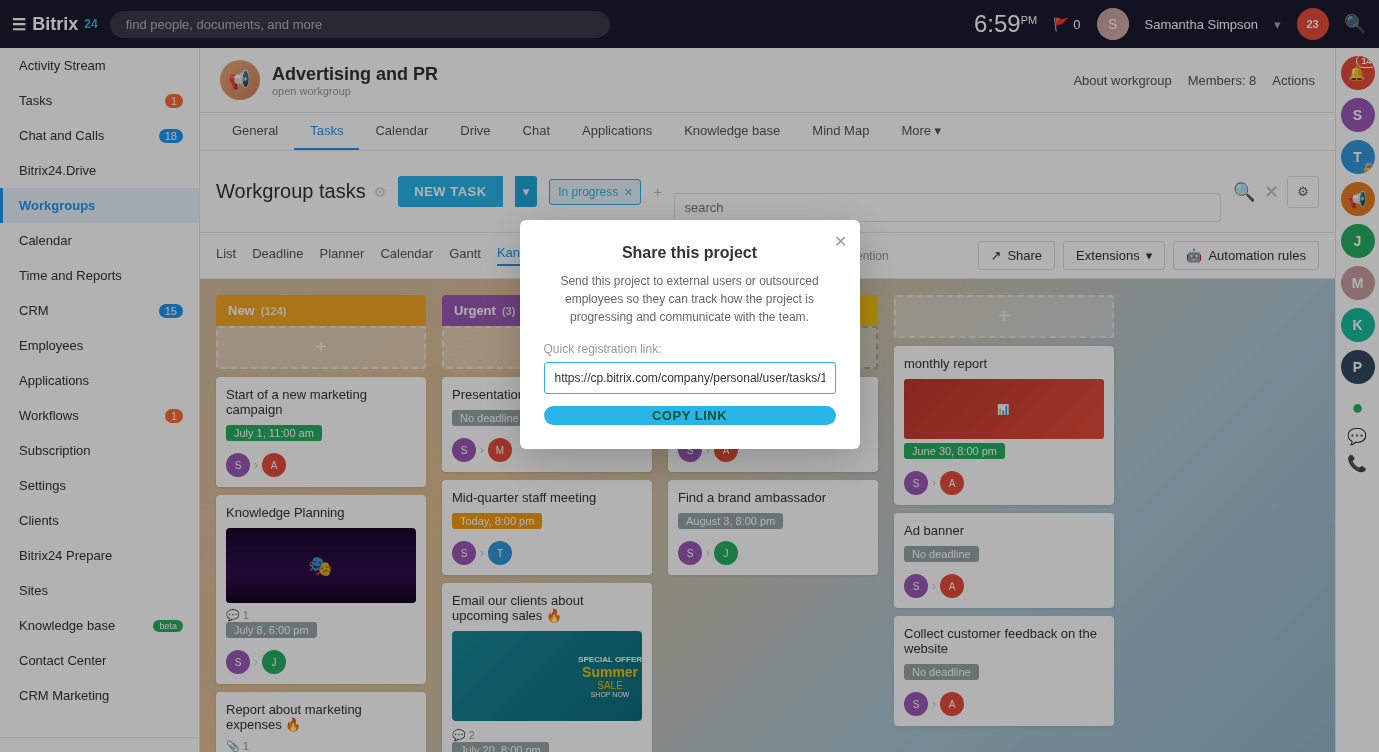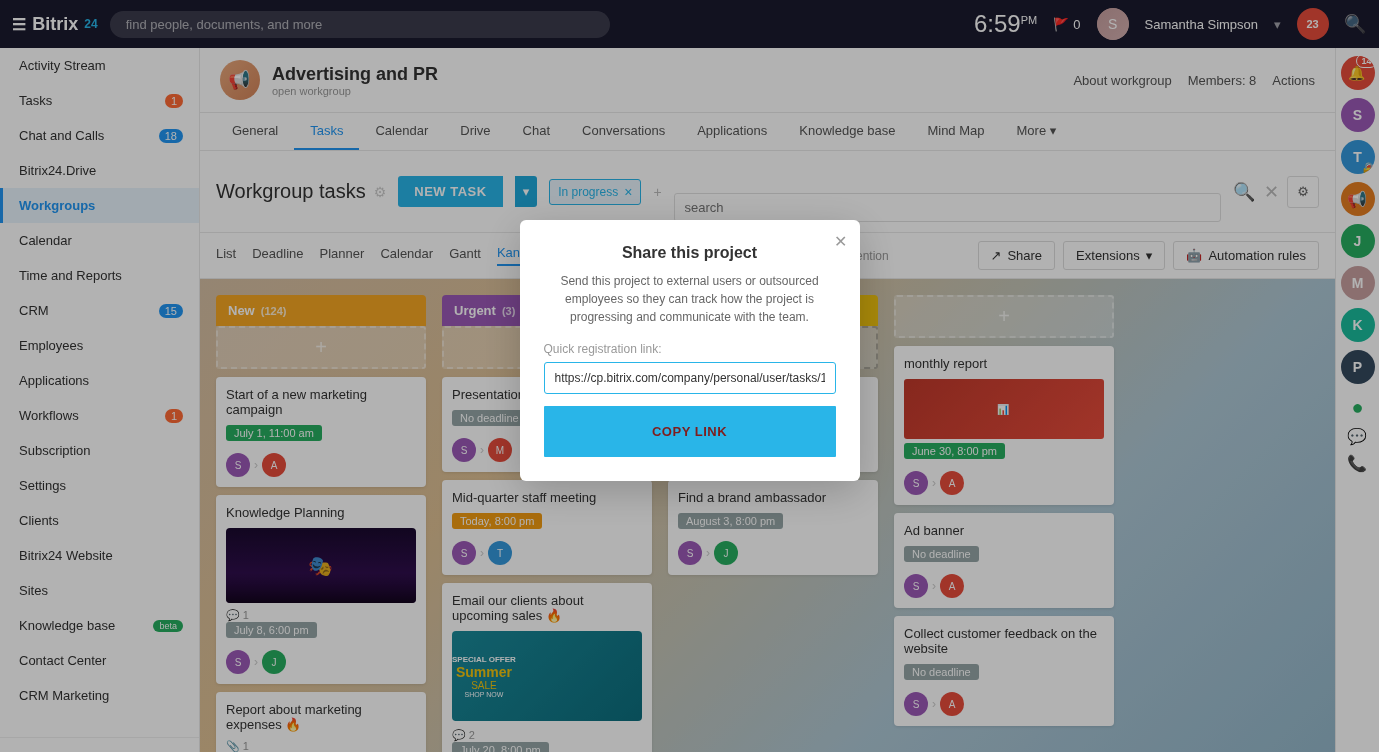--- a/index.html
+++ b/index.html
@@ -249,24 +249,24 @@
       border-radius: 3px;
       padding: 8px 10px;
       font-size: 12px;
       color: #333;
       outline: none;
       margin-bottom: 12px;
     }
     .btn-copy {
       width: 100%;
       background: #29b5e8;
-      color: #7f1d1d;
+      color: #14532d;
       border: none;
-      border-radius: 1px;
-      padding: 18px;
+      border-radius: 13px;
+      padding: 2px;
       font-size: 13px;
       font-weight: 600;
       cursor: pointer;
       letter-spacing: 0.5px;
     }
 
     
     .right-sidebar {
       width: 44px;
       background: #fff;
@@ -308,21 +308,21 @@
       font-size: 18px; color: #fff;
     }
 
     .card-summer-sale {
       width: 100%;
       height: 90px;
       border-radius: 4px;
       background: linear-gradient(135deg, #1a8a9a 0%, #0d6e7e 100%);
       display: flex;
       align-items: center;
-      justify-content: flex-start;
+      justify-content: flex-end;
       position: relative;
       overflow: hidden;
       margin: 8px 0;
     }
 
     .col-add-btn {
       background: rgba(255,255,255,0.25);
       border: 2px dashed rgba(255,255,255,0.4);
       border-radius: 3px;
       width: 100%;
@@ -421,21 +421,21 @@
     <div class="sidebar-item">
       <span>Subscription</span>
     </div>
     <div class="sidebar-item">
       <span>Settings</span>
     </div>
     <div class="sidebar-item">
       <span>Clients</span>
     </div>
     <div class="sidebar-item">
-      <span>Bitrix24 Website</span>
+      <span>Bitrix24 Prepare</span>
     </div>
     <div class="sidebar-item">
       <span>Sites</span>
     </div>
     <div class="sidebar-item">
       <span>Knowledge base</span>
       <span class="sidebar-badge green" style="font-size:9px;background:#27ae60;">beta</span>
     </div>
     <div class="sidebar-item">
       <span>Contact Center</span>
@@ -465,21 +465,20 @@
         <span>Actions</span>
       </div>
     </div>
 
     <div class="tabs">
       <div class="tab">General</div>
       <div class="tab active">Tasks</div>
       <div class="tab">Calendar</div>
       <div class="tab">Drive</div>
       <div class="tab">Chat</div>
-      <div class="tab">Conversations</div>
       <div class="tab">Applications</div>
       <div class="tab">Knowledge base</div>
       <div class="tab">Mind Map</div>
       <div class="tab more">More ▾</div>
     </div>
 
     <div class="toolbar">
       <div class="toolbar-title">
         <span>Workgroup tasks</span>
         <span style="color:#ccc;font-size:14px;">⚙</span>

